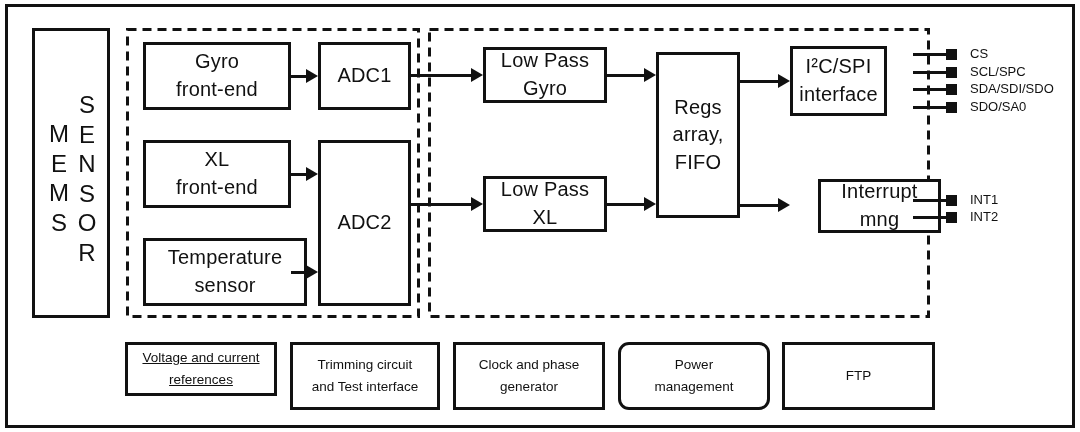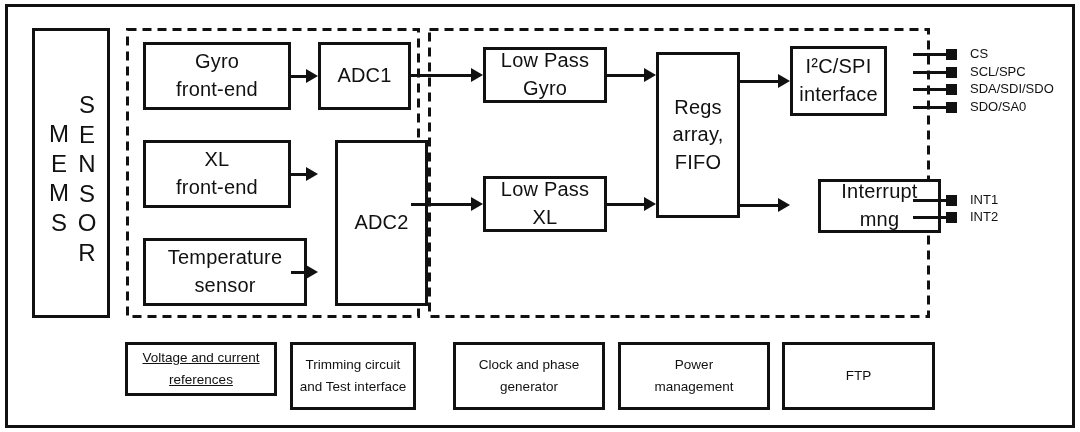--- a/index.html
+++ b/index.html
@@ -41,21 +41,21 @@
   <div class="box" style="left:32px; top:28px; width:78px; height:290px;">
     <div class="vstack" style="left:11px; top:88px;">MEMS</div>
     <div class="vstack" style="left:39px; top:59px;">SENSOR</div>
   </div>
 
   <div class="box label-lg" style="left:143px; top:42px; width:148px; height:68px;">Gyro
 front-end</div>
   <div class="box label-lg" style="left:318px; top:42px; width:93px; height:68px;">ADC1</div>
   <div class="box label-lg" style="left:143px; top:140px; width:148px; height:68px;">XL
 front-end</div>
-  <div class="box label-lg" style="left:335px; top:140px; width:93px; height:166px;">ADC2</div>
+  <div class="box label-lg" style="left:318px; top:140px; width:93px; height:166px;">ADC2</div>
   <div class="box label-lg" style="left:143px; top:238px; width:164px; height:68px;">Temperature
 sensor</div>
 
   <div class="box label-lg" style="left:483px; top:47px; width:124px; height:56px;">Low Pass
 Gyro</div>
   <div class="box label-lg" style="left:483px; top:176px; width:124px; height:56px;">Low Pass
 XL</div>
   <div class="box label-lg" style="left:656px; top:52px; width:84px; height:166px;">Regs
 array,
 FIFO</div>
@@ -127,21 +127,21 @@
     <div class="pin-text">INT1</div>
   </div>
   <div class="pin" style="top:210px;">
     <div class="pin-line"></div>
     <div class="pin-sq"></div>
     <div class="pin-text">INT2</div>
   </div>
 
   <div class="box label-sm" style="left:125px; top:342px; width:152px; height:54px;text-decoration:underline;">Voltage and current
 references</div>
-  <div class="box label-sm" style="left:290px; top:342px; width:126px; height:68px;">Trimming circuit
+  <div class="box label-sm" style="left:290px; top:342px; width:150px; height:68px;">Trimming circuit
 and Test interface</div>
   <div class="box label-sm" style="left:453px; top:342px; width:152px; height:68px;">Clock and phase
 generator</div>
-  <div class="box label-sm" style="left:618px; top:342px; width:152px; height:68px;">Power
+  <div class="box label-sm" style="left:618px; top:342px; width:152px; height:68px;border-radius:11px;">Power
 management</div>
   <div class="box label-sm" style="left:782px; top:342px; width:153px; height:68px;">FTP</div>
 
 </div>
 
 </body></html>

